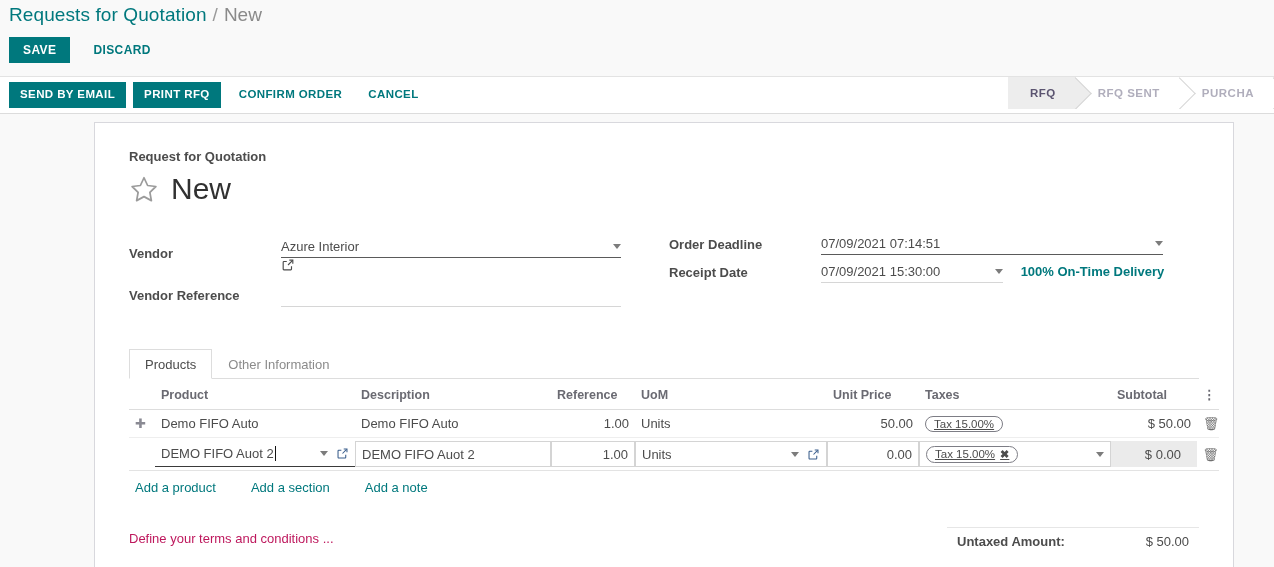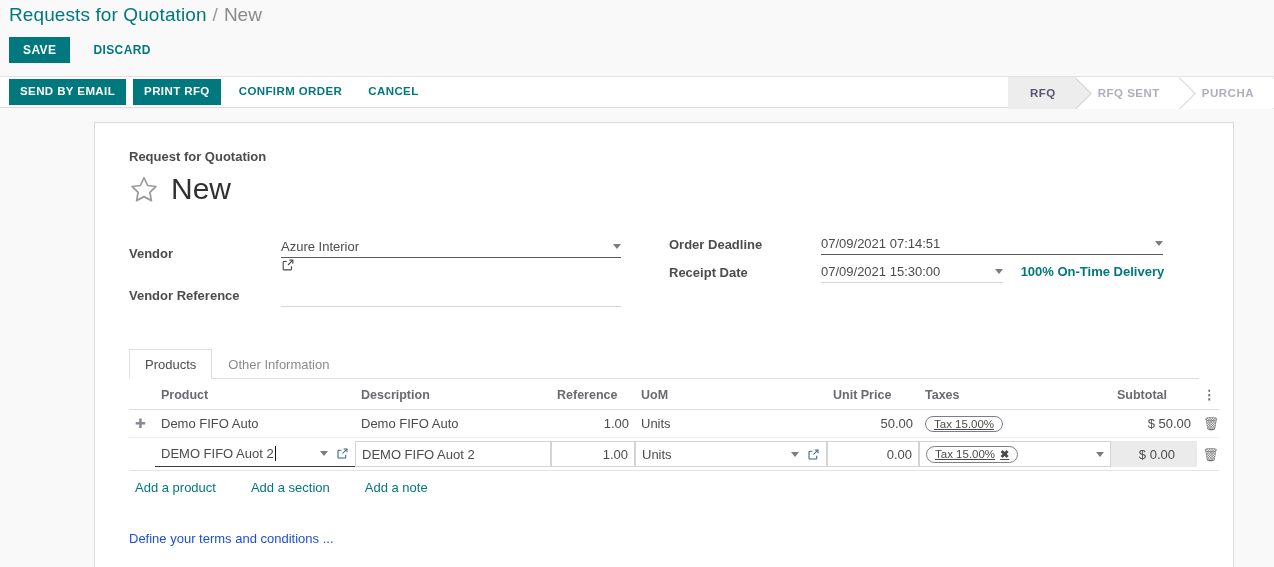--- a/index.html
+++ b/index.html
@@ -35,21 +35,21 @@
     letter-spacing: .4px; padding: 7px 14px 7px 14px; border: none; cursor: pointer;
     line-height: 1;
   }
   .btn-discard {
     color: #00787d; font-weight: bold; font-size: 12px; letter-spacing: .4px;
     background: none; border: none; padding: 7px 14px; margin-left: 9px; cursor: pointer;
   }
 
   
   .actionbar {
-    position: absolute; left: 0; top: 76px; width: 1274px; height: 32px;
+    position: absolute; left: 0; top: 76px; width: 1274px; height: 38px;
     background: #fff; border-top: 1px solid #e3e3e3; border-bottom: 1px solid #dcdcdc;
     display: flex; align-items: center; padding-left: 9px;
   }
   .btn-primary-sm {
     background: #00787d; color: #fff; font-weight: bold; font-size: 11.5px;
     letter-spacing: .4px; padding: 7px 11px; border: none; cursor: pointer;
     margin-right: 7px; line-height: 1;
   }
   .btn-flat-sm {
     background: none; color: #00787d; font-weight: bold; font-size: 11.5px;
@@ -168,34 +168,34 @@
     display: flex; align-items: center; padding: 0 6px; font-size: 13px;
     color: #4c4c4c; position: relative;
   }
   .cell-input.bold-under { border: none; border-bottom: 1px solid #3a3a3a; height: 25px; }
   .cell-plain {
     width: 100%; height: 26px; border: 1px solid #d4d4d4; background: #fff;
     display: flex; align-items: center; padding: 0 6px; font-size: 13px; color: #4c4c4c;
   }
   .cell-readonly {
     width: 100%; height: 26px; background: #ebebeb; display: flex;
-    align-items: center; justify-content: flex-end; padding: 0 22px;
+    align-items: center; justify-content: flex-end; padding: 0 16px;
     font-size: 13px; color: #4c4c4c;
   }
   .caret-text {
     display: inline-block; width: 1px; height: 15px; background: #111;
     margin-left: 1px;
   }
 
   .addlinks { padding: 9px 6px 0 6px; display: flex; gap: 35px; }
   .addlink { color: #00787d; font-size: 13px; cursor: pointer; }
 
   
   .footer { display: flex; margin-top: 32px; }
-  .terms { flex: 1; color: #1d4ed8; font-size: 13px; padding-top: 4px; }
+  .terms { flex: 1; color: #be185d; font-size: 13px; padding-top: 4px; }
   .totals { width: 252px; }
   .tot-row {
     display: flex; justify-content: space-between; align-items: center;
     border-top: 1px solid #e6e6e6; padding: 6px 10px 4px 10px;
   }
   .tot-label { font-weight: bold; font-size: 13px; color: #4c4c4c; }
   .tot-val { font-size: 13px; color: #4c4c4c; }
   .ext-ico { display:block; }
 </style>
 </head>
@@ -406,16 +406,22 @@
       </table>
 
       <div class="addlinks">
         <span class="addlink">Add a product</span>
         <span class="addlink">Add a section</span>
         <span class="addlink">Add a note</span>
       </div>
 
       <div class="footer">
         <div class="terms">Define your terms and conditions ...</div>
+        <div class="totals">
+          <div class="tot-row">
+            <span class="tot-label">Untaxed Amount:</span>
+            <span class="tot-val">$ 50.00</span>
+          </div>
+        </div>
       </div>
     </div>
   </div>
 </div>
 
 </body></html>

